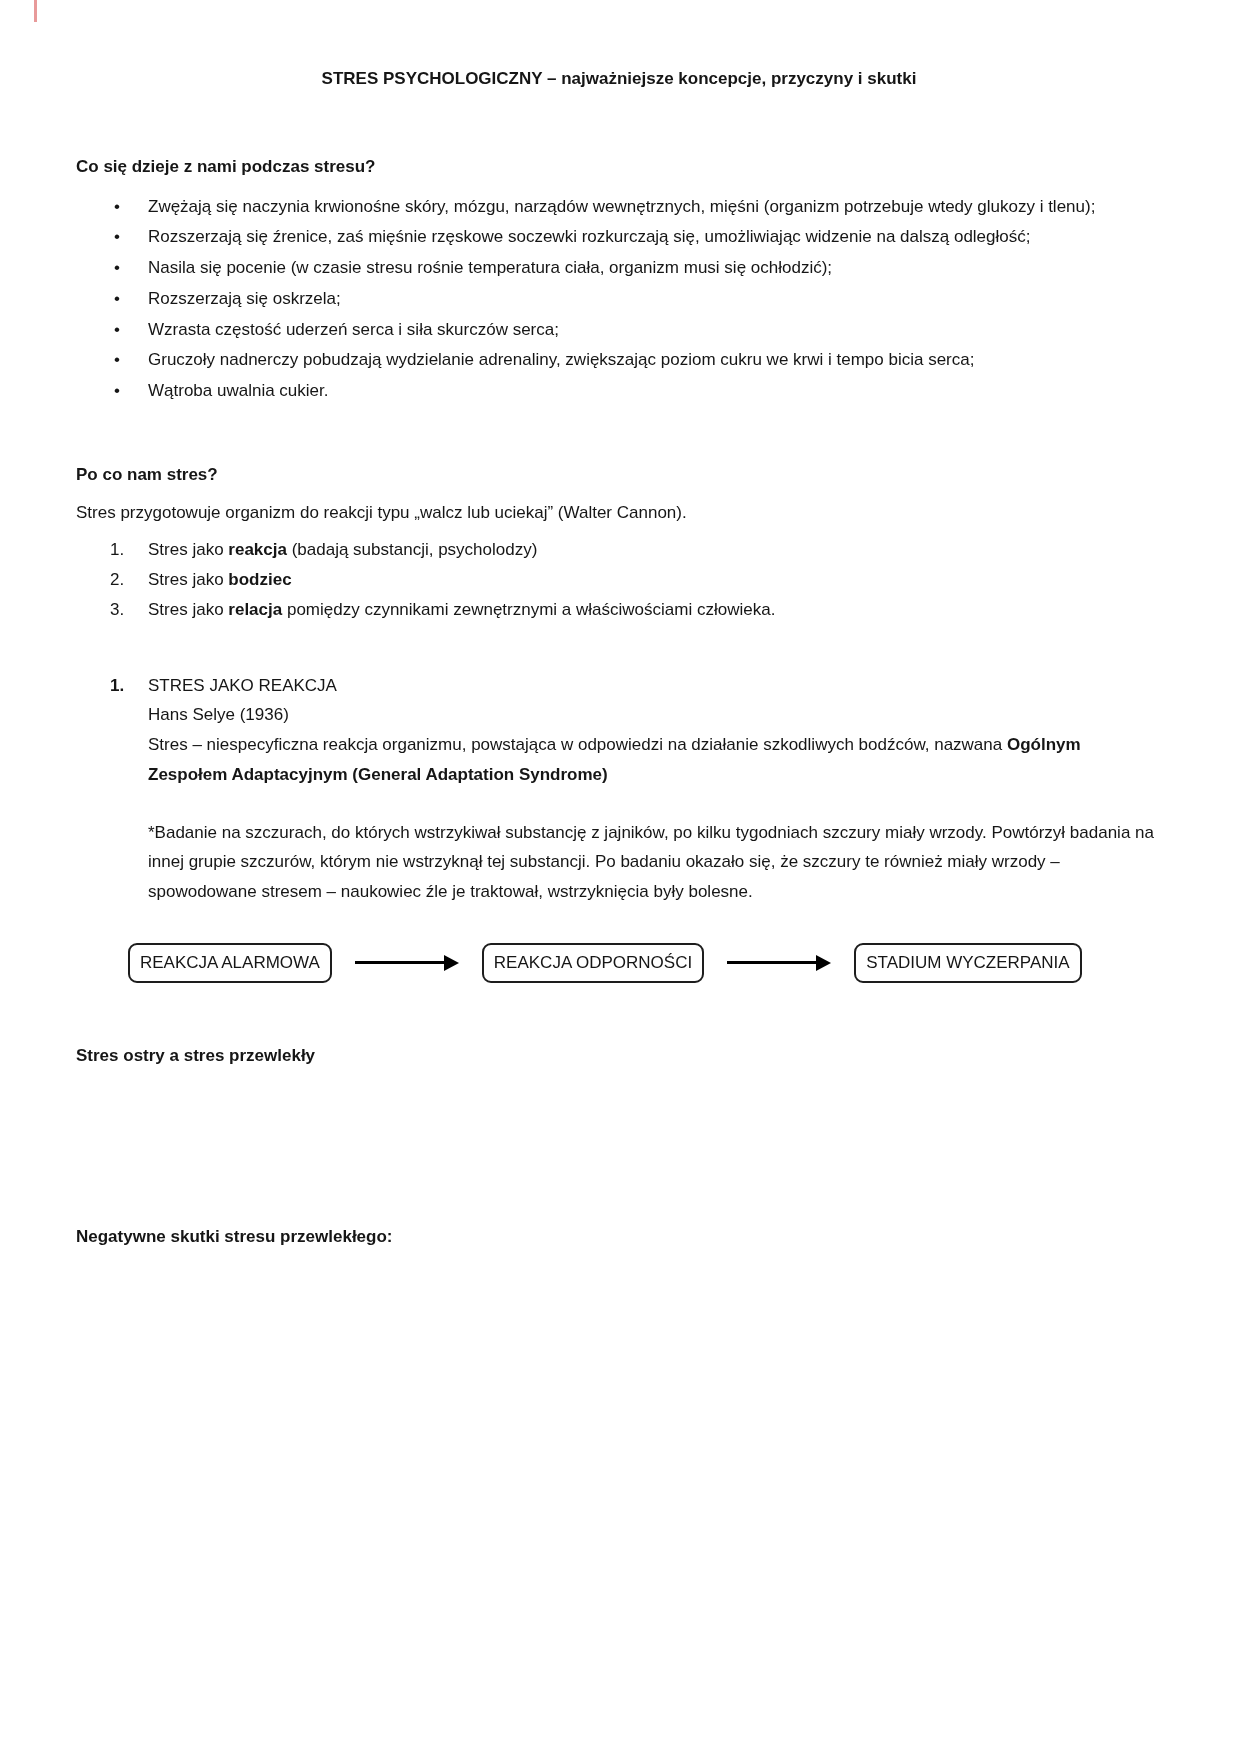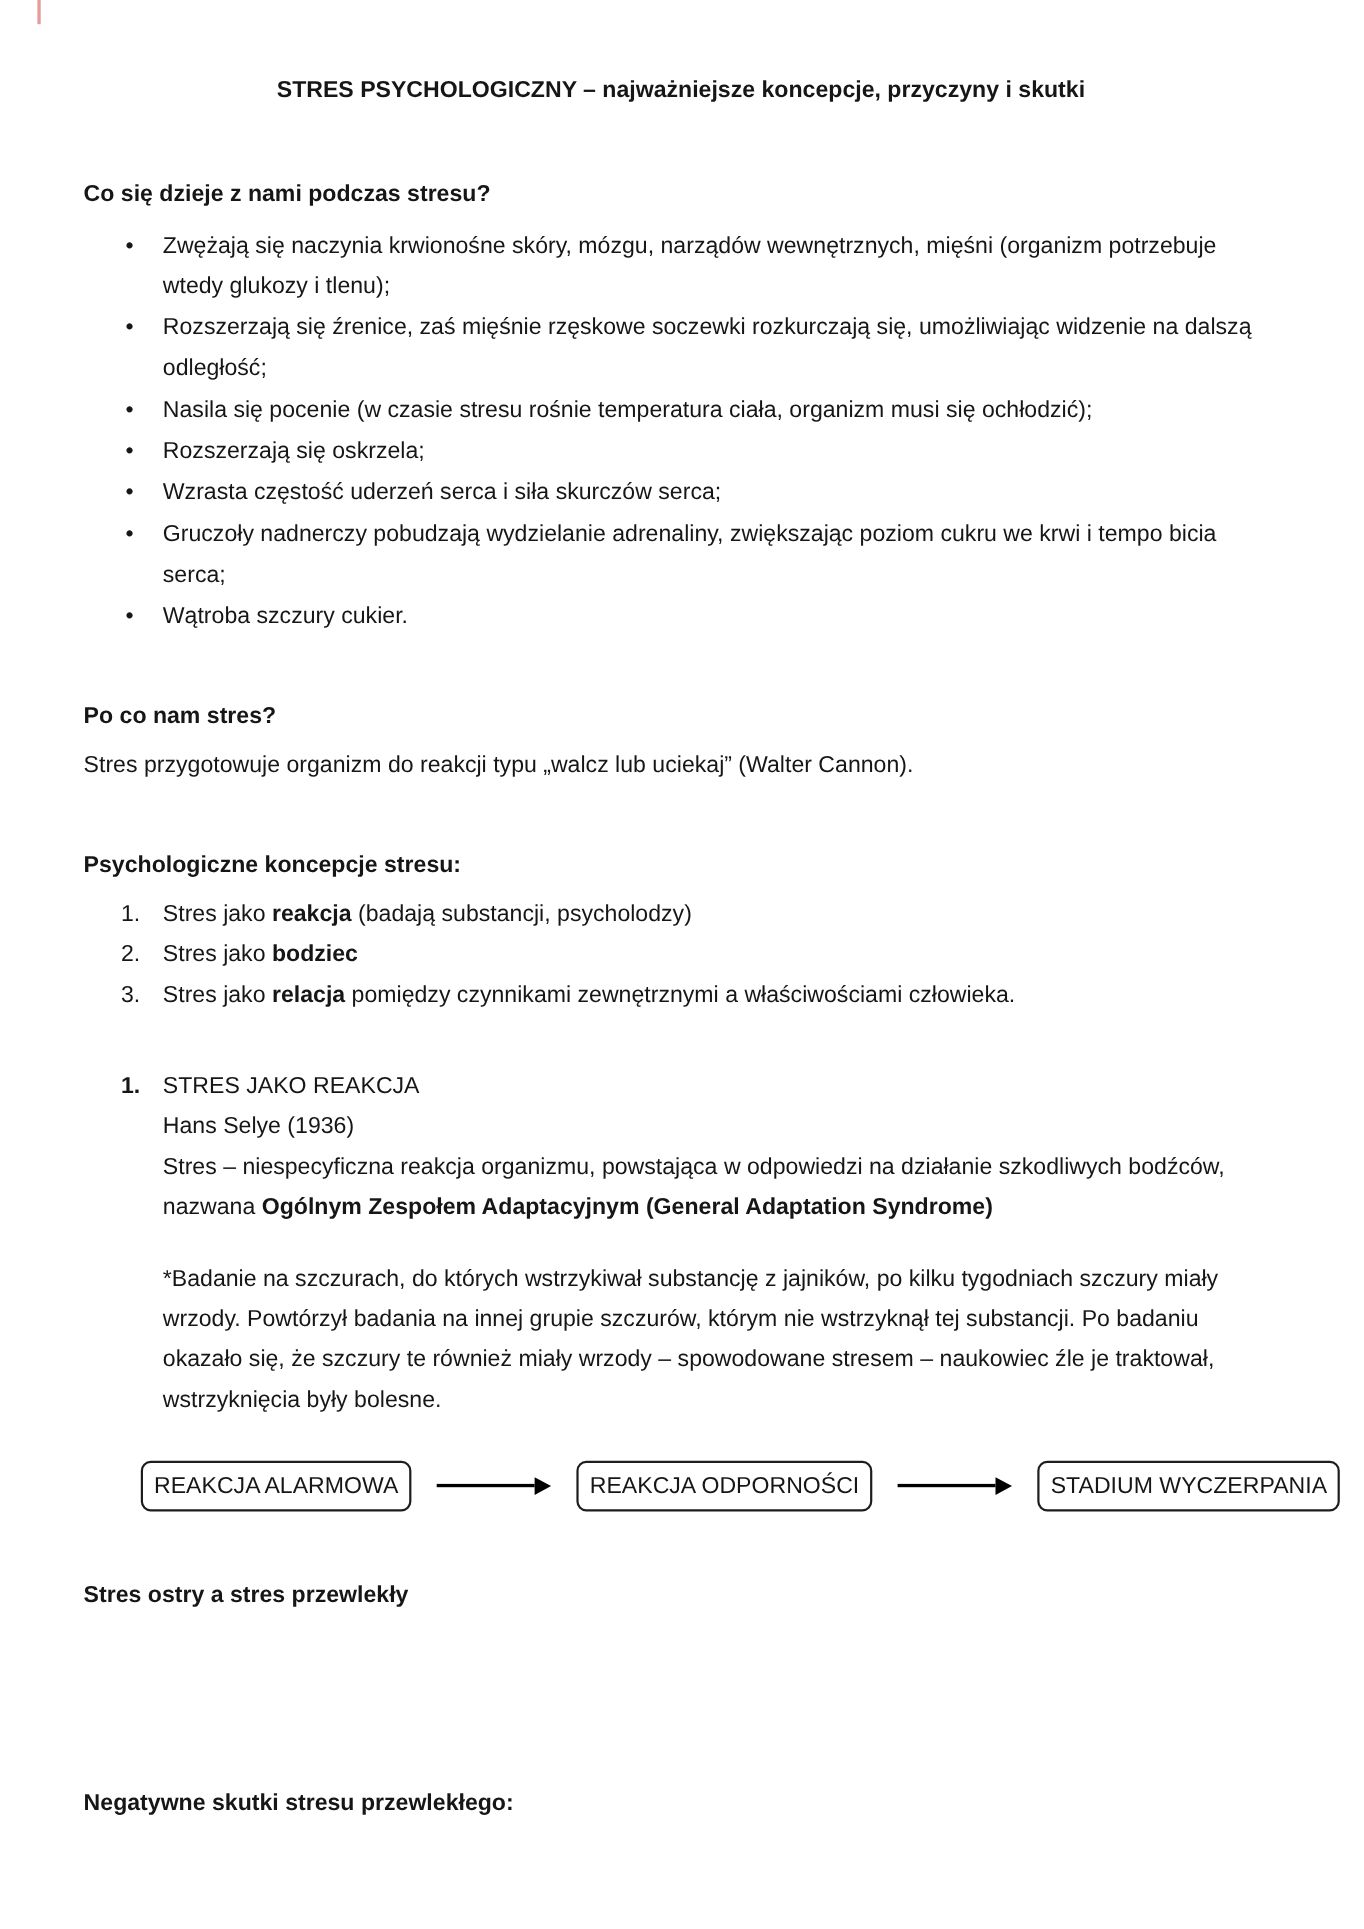--- a/index.html
+++ b/index.html
@@ -3,21 +3,21 @@
 <meta charset="utf-8">
 <style>
   html, body { margin: 0; padding: 0; background: #ffffff; }
   .page {
     position: relative;
     width: 1240px;
     height: 1754px;
     margin: 0 auto;
     background: #ffffff;
     font-family: "Liberation Sans", "DejaVu Sans", sans-serif;
-    font-size: 21px;
+    font-size: 17px;
     line-height: 1.75;
     color: #161616;
     padding: 64px 78px 0 76px;
     box-sizing: border-box;
     overflow: hidden;
   }
   b { font-weight: 700; }
   .doc-title { text-align: center; font-weight: 700; margin-bottom: 58px; }
   .sec-heading { font-weight: 700; margin-top: 54px; }
   .bullets { list-style: none; margin: 10px 0 0 0; padding: 0; }
@@ -63,27 +63,26 @@
 
   <div class="sec-heading">Co się dzieje z nami podczas stresu?</div>
 
   <ul class="bullets">
     <li><span>Zwężają się naczynia krwionośne skóry, mózgu, narządów wewnętrznych, mięśni (organizm potrzebuje wtedy glukozy i tlenu);</span></li>
     <li><span>Rozszerzają się źrenice, zaś mięśnie rzęskowe soczewki rozkurczają się, umożliwiając widzenie na dalszą odległość;</span></li>
     <li><span>Nasila się pocenie (w czasie stresu rośnie temperatura ciała, organizm musi się ochłodzić);</span></li>
     <li><span>Rozszerzają się oskrzela;</span></li>
     <li><span>Wzrasta częstość uderzeń serca i siła skurczów serca;</span></li>
     <li><span>Gruczoły nadnerczy pobudzają wydzielanie adrenaliny, zwiększając poziom cukru we krwi i tempo bicia serca;</span></li>
-    <li><span>Wątroba szczury cukier.</span></li>
+    <li><span>Wątroba uwalnia cukier.</span></li>
   </ul>
 
   <div class="sec-heading">Po co nam stres?</div>
   <div class="para">Stres przygotowuje organizm do reakcji typu „walcz lub uciekaj” (Walter Cannon).</div>
 
-  <div class="sec-heading">Psychologiczne koncepcje stresu:</div>
   <ol class="concepts">
     <li>
       <span class="num">1.</span>
       <span><span>Stres jako </span><b>reakcja</b><span> (badają substancji, psycholodzy)</span></span>
     </li>
     <li>
       <span class="num">2.</span>
       <span><span>Stres jako </span><b>bodziec</b><span></span></span>
     </li>
     <li>

